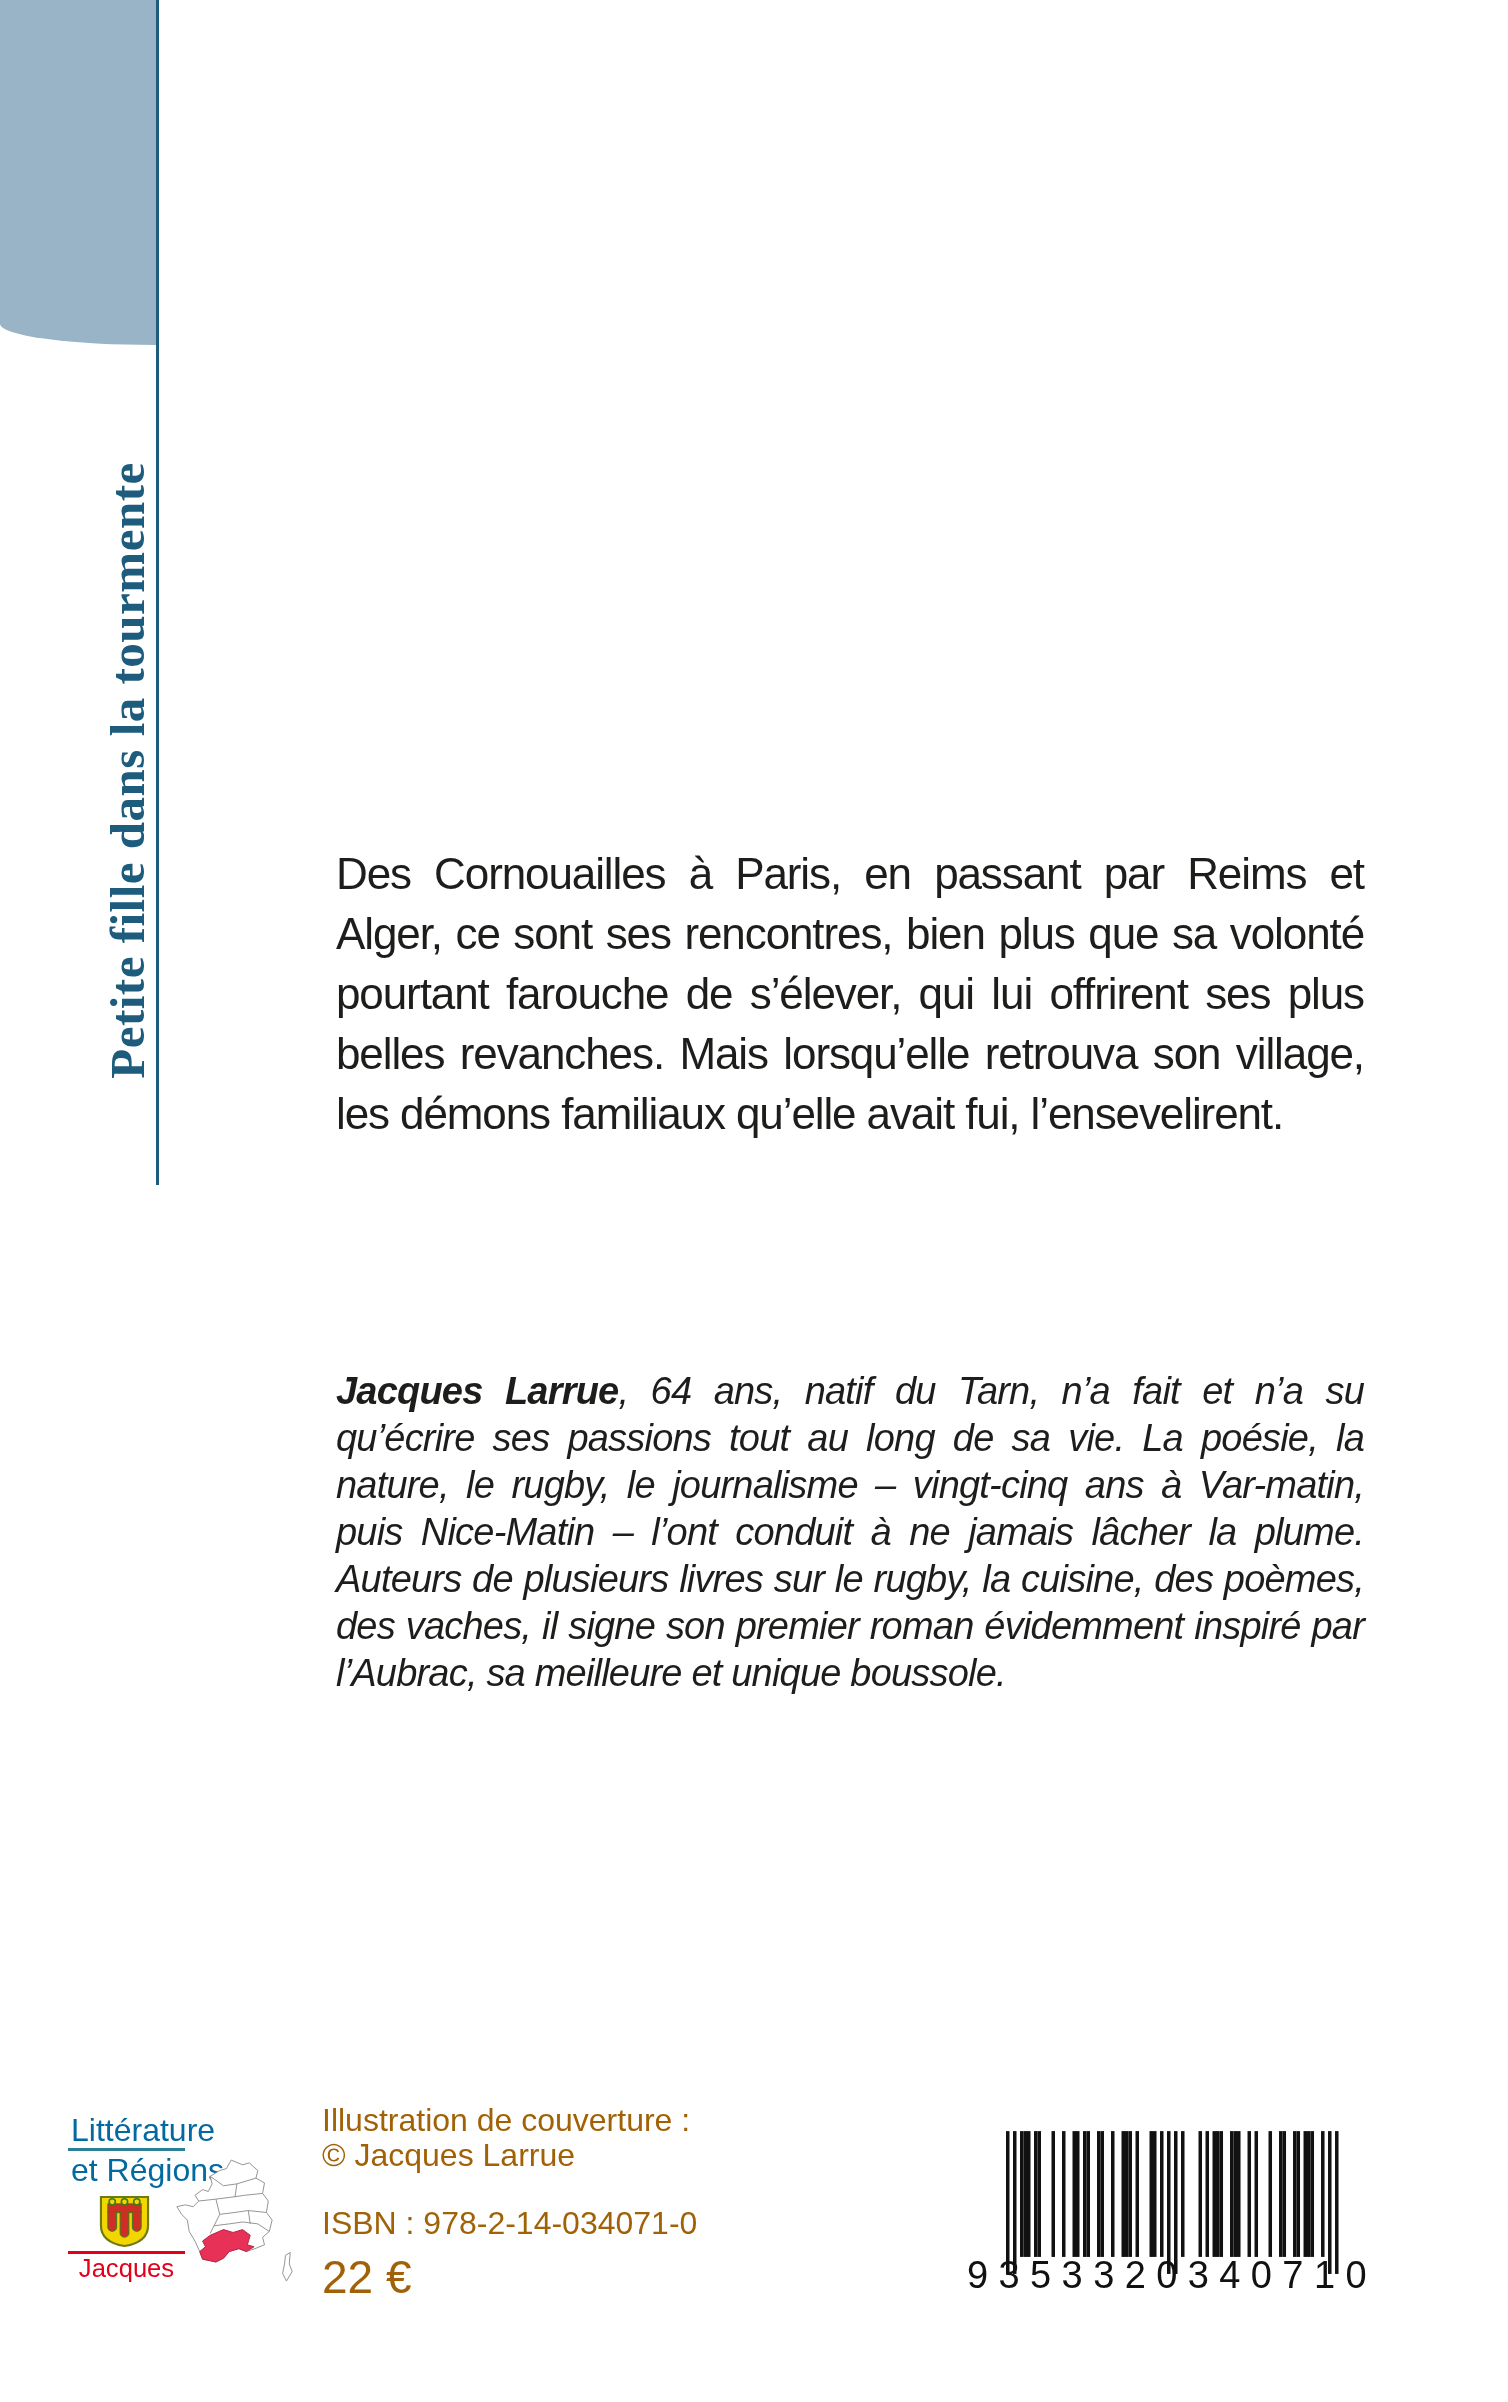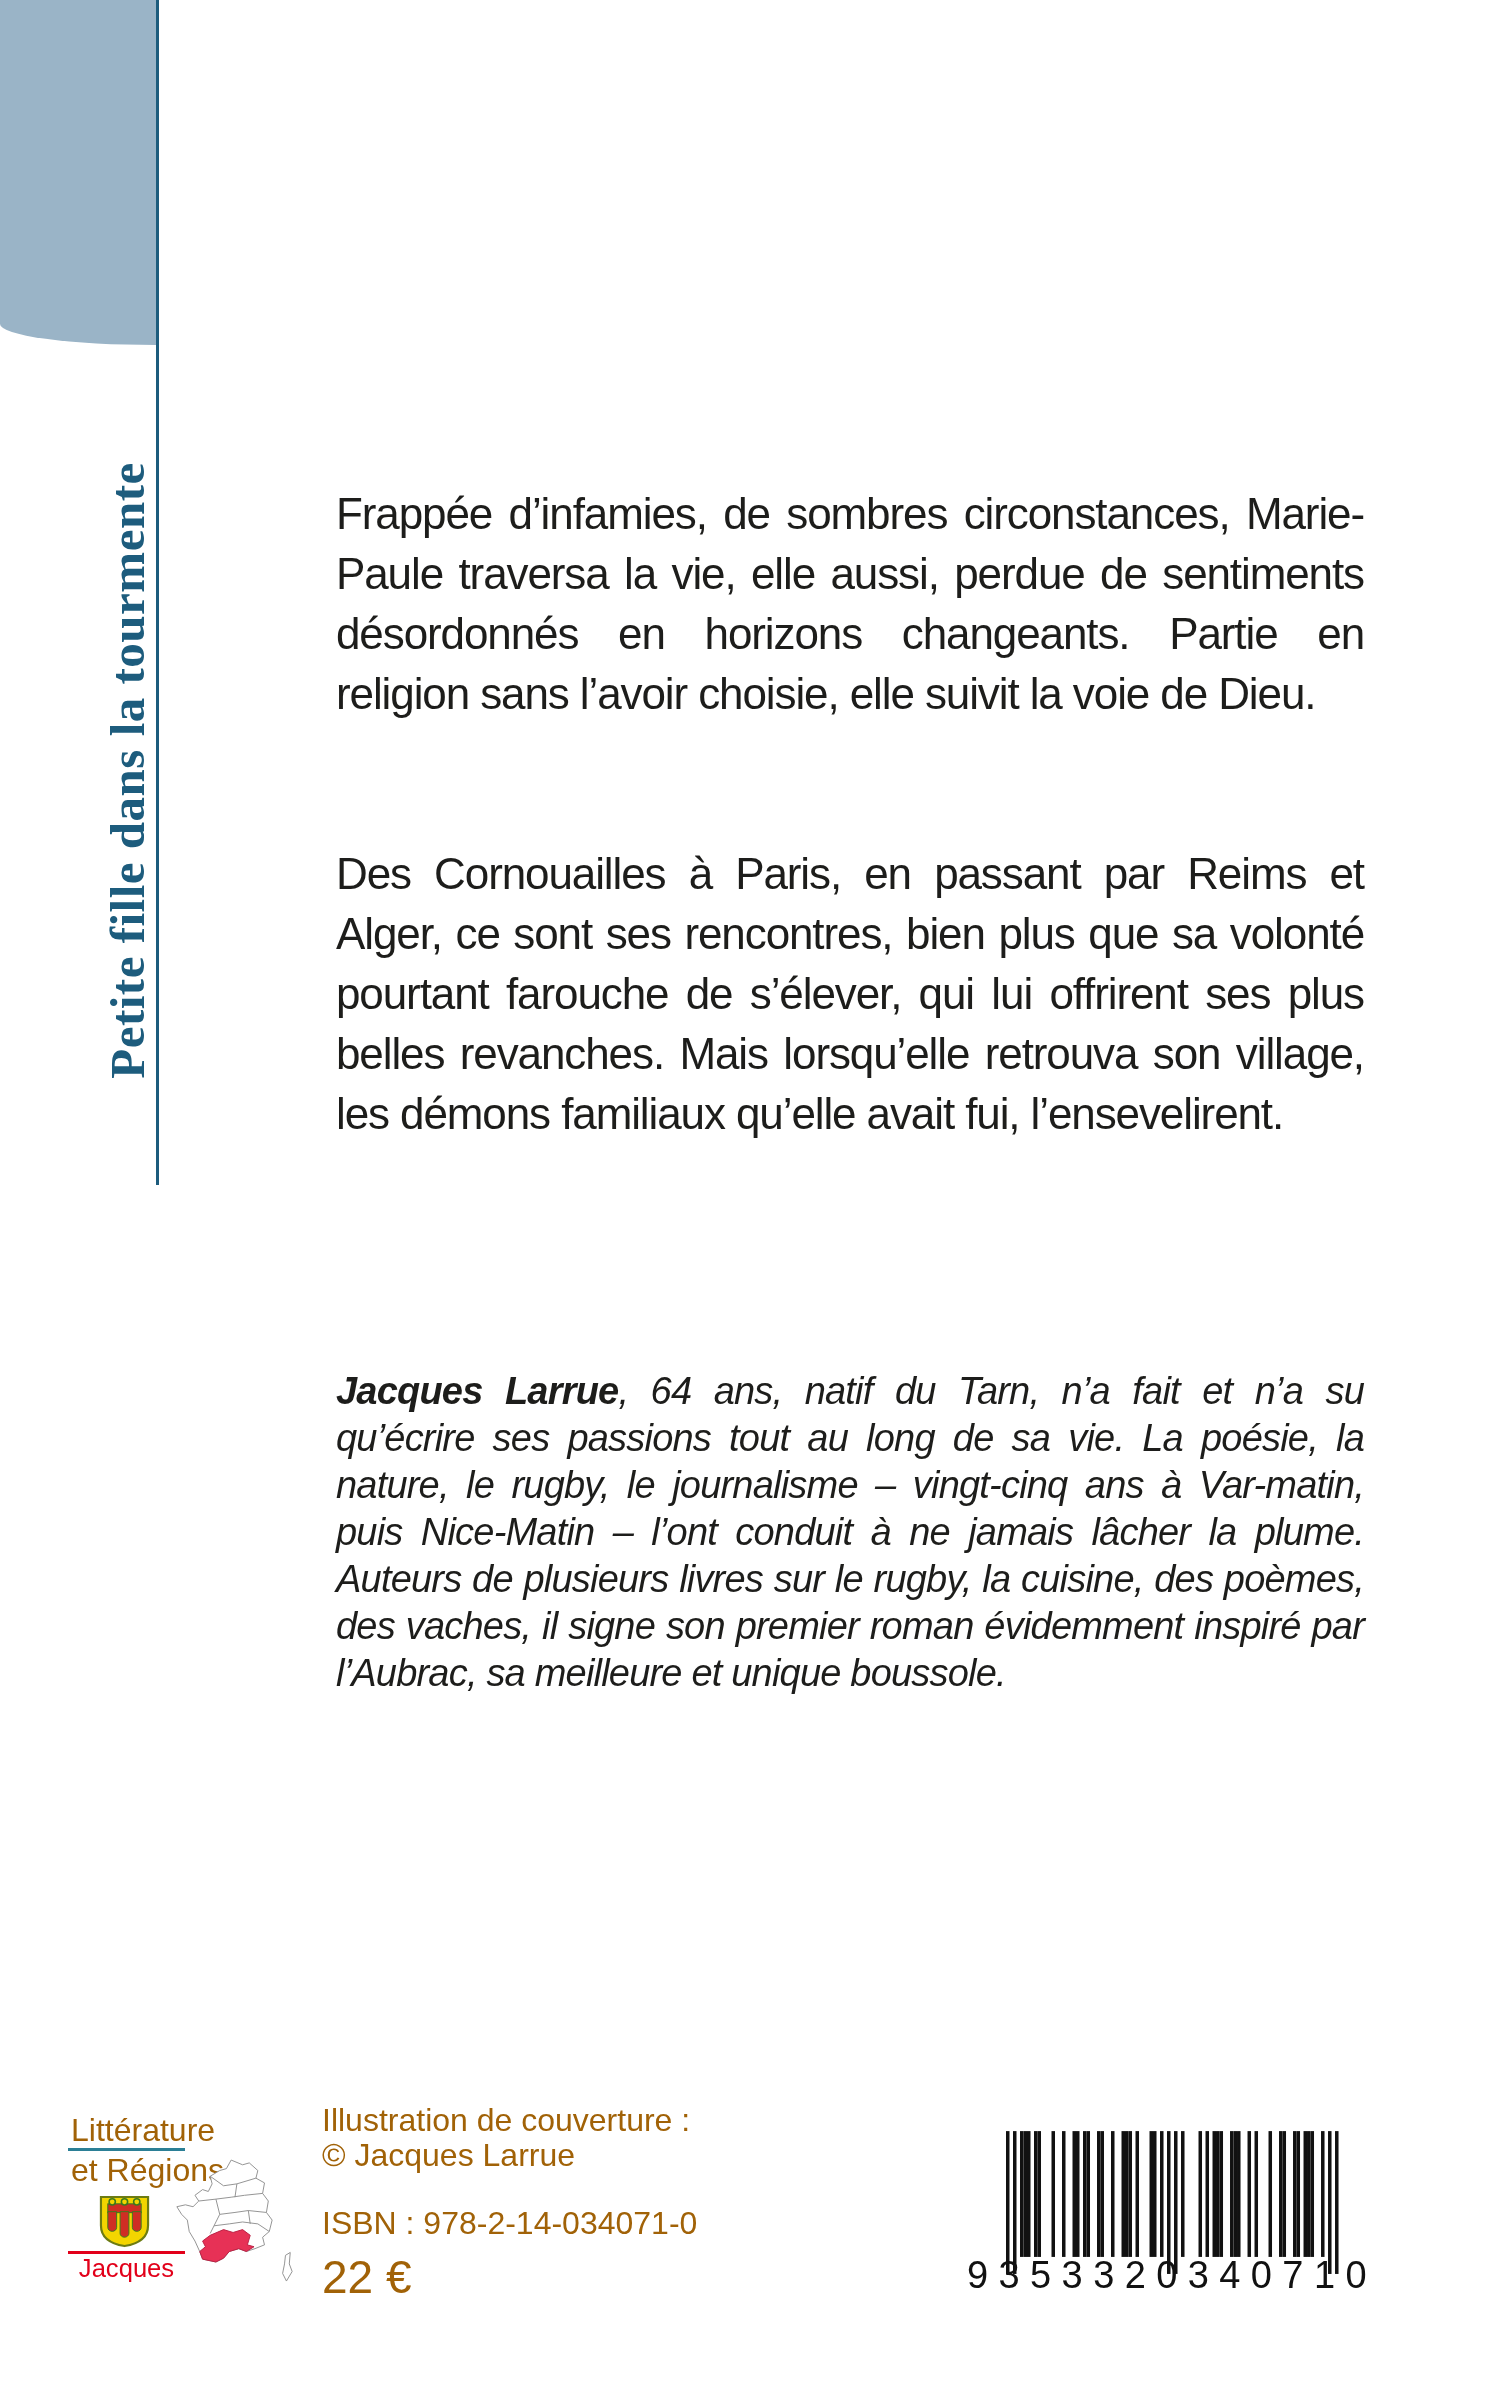--- a/index.html
+++ b/index.html
@@ -23,21 +23,21 @@
         text-align:justify;text-justify:inter-word;color:#1d1d1b;}
   .p1{top:151px;} .p2{top:440px;} .p3{top:800px;}
 
   
   .bio{position:absolute;left:336px;top:1330px;width:1028px;
         font-size:38px;line-height:47px;font-style:italic;letter-spacing:-0.8px;
         text-align:justify;color:#1d1d1b;}
   .bio .author{font-weight:bold;margin-top:36px;}
 
   
-  .pub-name{position:absolute;left:71px;color:#a16207;font-size:32px;line-height:32px;
+  .pub-name{position:absolute;left:71px;color:#0369a1;font-size:32px;line-height:32px;
         letter-spacing:0px;font-weight:normal;}
   .pub-line1{top:2114px;} .pub-line2{top:2154px;}
   .pub-underline{position:absolute;left:68px;top:2148px;width:117px;height:2.8px;}
   .pub-redline{position:absolute;left:68px;top:2251px;width:117px;height:2.8px;}
   .pub-region{position:absolute;left:68px;top:2256px;width:117px;text-align:center;
         font-size:25.6px;line-height:25.6px;}
   .shield{position:absolute;left:98px;top:2194px;width:53px;height:55px;}
   .france-map{position:absolute;left:174px;top:2156px;width:121px;height:131px;}
 
   
@@ -58,21 +58,20 @@
 <body>
 
 <div class="page">
 
   <div class="corner-shape" style="background: rgb(154, 180, 199);"></div>
 
   <div class="spine-rule" style="background: rgb(29, 92, 125);"></div>
 
   <div class="spine-title" style="color: rgb(29, 92, 125);">Petite fille dans la tourmente</div>
 
-  <p class="synopsis p2">Frappée d’infamies, de sombres circonstances, Marie-Paule traversa la vie, elle aussi, perdue de sentiments désordonnés en horizons changeants. Partie en religion sans l’avoir choisie, elle suivit la voie de Dieu.</p>
   <p class="synopsis p3">Des Cornouailles à Paris, en passant par Reims et Alger, ce sont ses rencontres, bien plus que sa volonté pourtant farouche de s’élever, qui lui offrirent ses plus belles revanches. Mais lorsqu’elle retrouva son village, les démons familiaux qu’elle avait fui, l’ensevelirent.</p>
 
   <p class="bio"><span class="author">Jacques Larrue</span><span>, 64 ans, natif du Tarn, n’a fait et n’a su qu’écrire ses passions tout au long de sa vie. La poésie, la nature, le rugby, le journalisme – vingt-cinq ans à Var-matin, puis Nice-Matin – l’ont conduit à ne jamais lâcher la plume. Auteurs de plusieurs livres sur le rugby, la cuisine, des poèmes, des vaches, il signe son premier roman évidemment inspiré par l’Aubrac, sa meilleure et unique boussole.</span></p>
 
   <div class="pub-name pub-line1">Littérature</div>
   <div class="pub-underline" style="background: rgb(43, 127, 150);"></div>
   <div class="pub-name pub-line2">et Régions</div>
 
   <svg class="shield" viewBox="0 0 54 56">
     <path d="M3,3 H51 V32 Q51,49 27,53 Q3,49 3,32 Z" fill="#f3d500" stroke="#6d7c12" stroke-width="2.2"></path>

